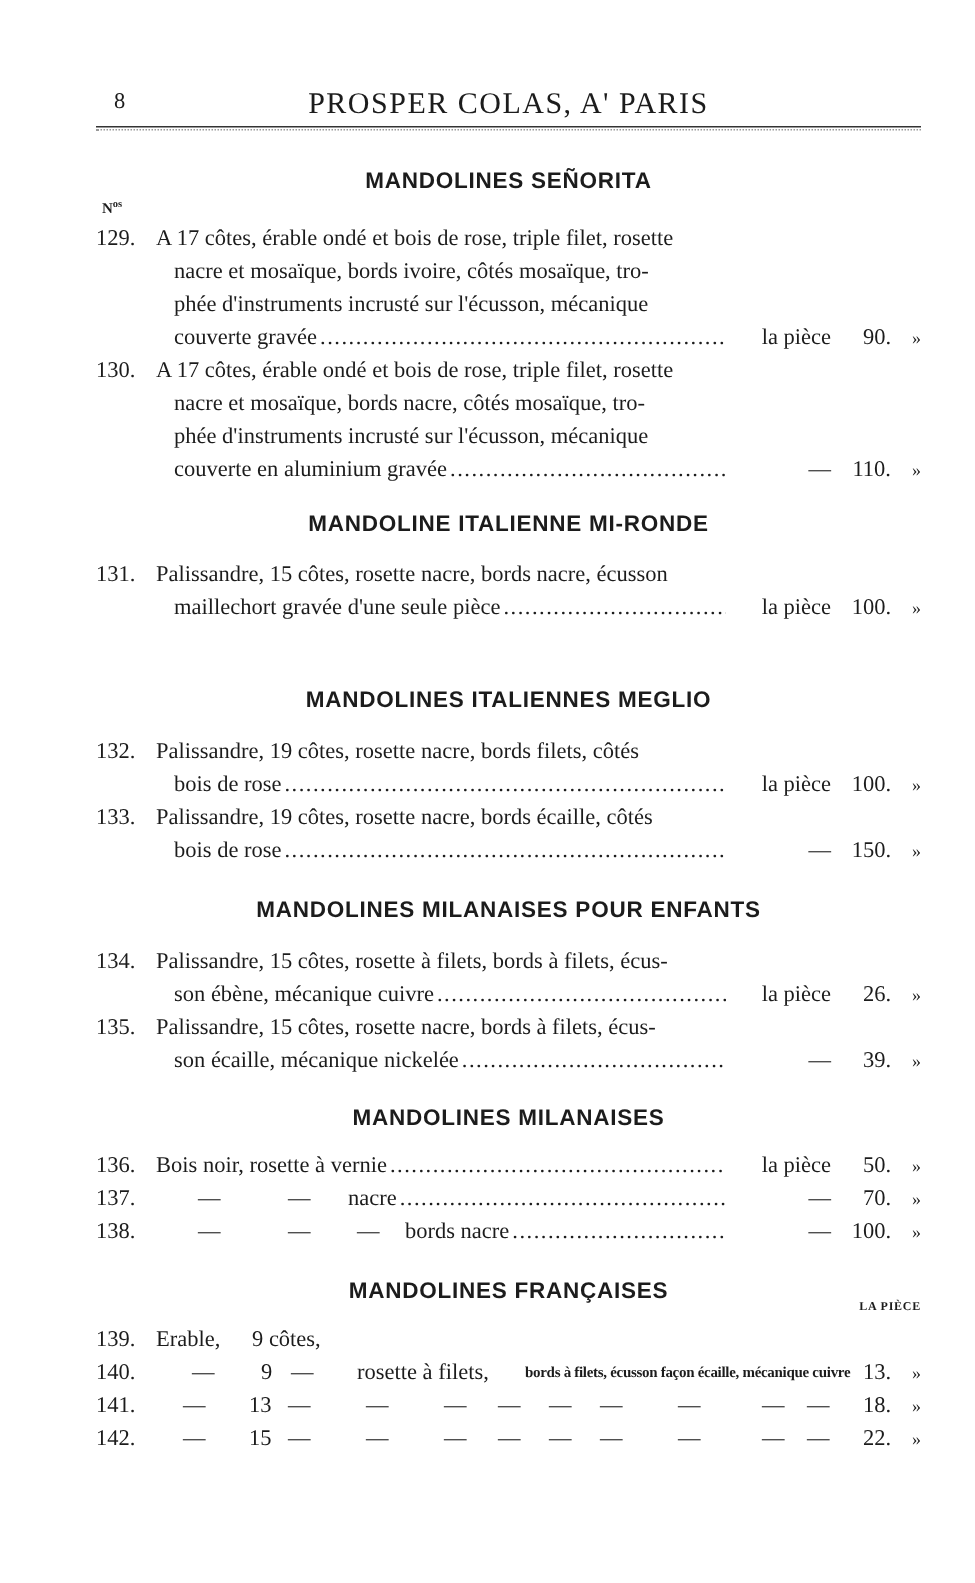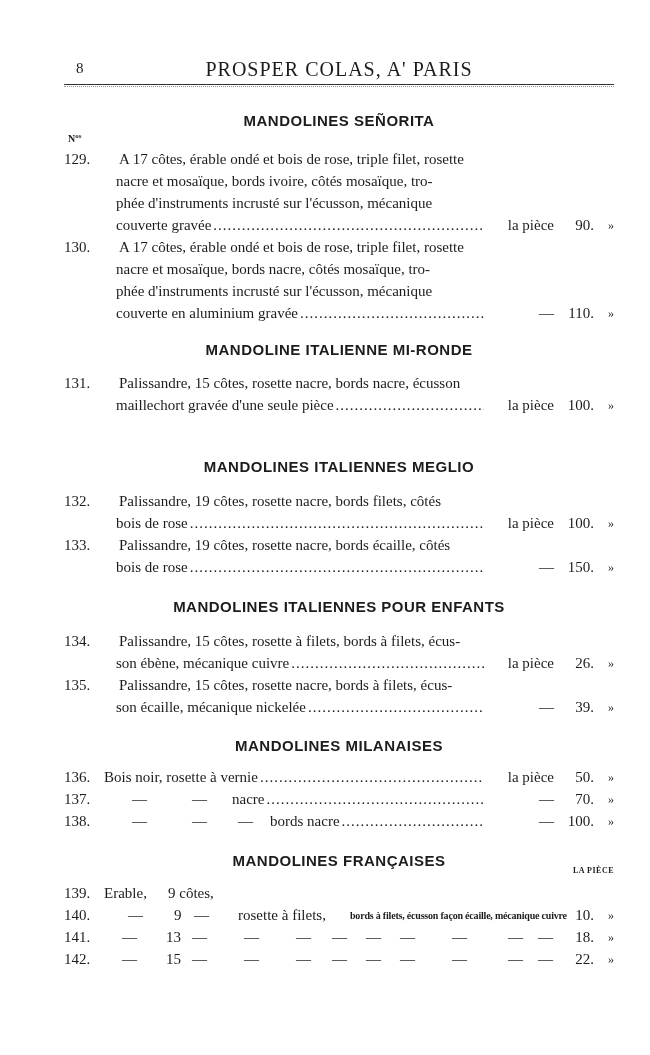--- a/index.html
+++ b/index.html
@@ -19,21 +19,21 @@
     position: absolute; left: 64px; width: 550px; text-align: center;
     font-family: Liberation Sans, sans-serif;
     font-weight: bold; font-size: 15px; letter-spacing: 0.5px;
   }
   .nos { position: absolute; left: 68px; top: 132px; font-size: 10px; font-weight: bold; }
   .nos sup { font-size: 7px; }
 
   .entry { position: absolute; left: 64px; width: 550px; font-size: 15px; line-height: 22px; }
   .line { position: relative; height: 22px; white-space: nowrap; }
   .num { position: absolute; left: 0; width: 38px; text-align: left; }
-  .txt { position: absolute; left: 55px; }
+  .txt { position: absolute; left: 40px; }
   .txt.indent { left: 52px; }
   .leader-line { position: absolute; left: 52px; right: 0; display: flex; }
   .leader-line.first { left: 40px; }
   .leader-text { flex: 0 0 auto; }
   .dots { flex: 1 1 auto; overflow: hidden; margin: 0 2px; }
   .dots::after { content: "........................................................................................................................................................"; letter-spacing: 1px; }
   .unit { flex: 0 0 auto; width: 68px; text-align: right; }
   .price { flex: 0 0 auto; width: 40px; text-align: right; }
   .cents { flex: 0 0 auto; width: 20px; text-align: right; font-size: 12px; }
 
@@ -142,21 +142,21 @@
         <div class="leader-line">
           <span class="leader-text">bois de rose</span>
           <span class="dots"></span>
           <span class="unit">—</span>
           <span class="price">150.</span>
           <span class="cents">»</span>
         </div>
       </div>
   </div>
 
-  <div class="section-title" style="top:598px">MANDOLINES ITALIENNES POUR ENFANTS</div>
+  <div class="section-title" style="top:598px">MANDOLINES MILANAISES POUR ENFANTS</div>
   <div class="entry" style="top:630px">
     <div class="line">
         <span class="num">134.</span>
         <span class="txt">Palissandre, 15 côtes, rosette à filets, bords à filets, écus-</span>
       </div>
     <div class="line">
         <div class="leader-line">
           <span class="leader-text">son ébène, mécanique cuivre</span>
           <span class="dots"></span>
           <span class="unit">la pièce</span>
@@ -235,21 +235,21 @@
     </div>
   </div>
   <div class="entry" style="top:904px">
     <div class="line">
         <span class="num">140.</span>
       <span class="g" style="left:64px">—</span>
       <span class="g" style="left:110px">9</span>
       <span class="g" style="left:130px">—</span>
       <span class="g" style="left:174px">rosette à filets,</span>
       <span class="g small-cond" style="left:286px;top:1px">bords à filets, écusson façon écaille, mécanique cuivre</span>
-      <span class="g" style="right:20px;width:40px;text-align:right">10.</span>
+      <span class="g" style="right:20px;width:40px;text-align:right">13.</span>
       <span class="g" style="right:0;width:20px;text-align:right;font-size:12px">»</span>
     </div>
   </div>
   <div class="entry" style="top:926px">
     <div class="line">
         <span class="num">141.</span>
       <span class="g" style="left:58px">—</span>
       <span class="g" style="left:102px">13</span>
       <span class="g" style="left:128px">—</span>
       <span class="g" style="left:180px">—</span>

